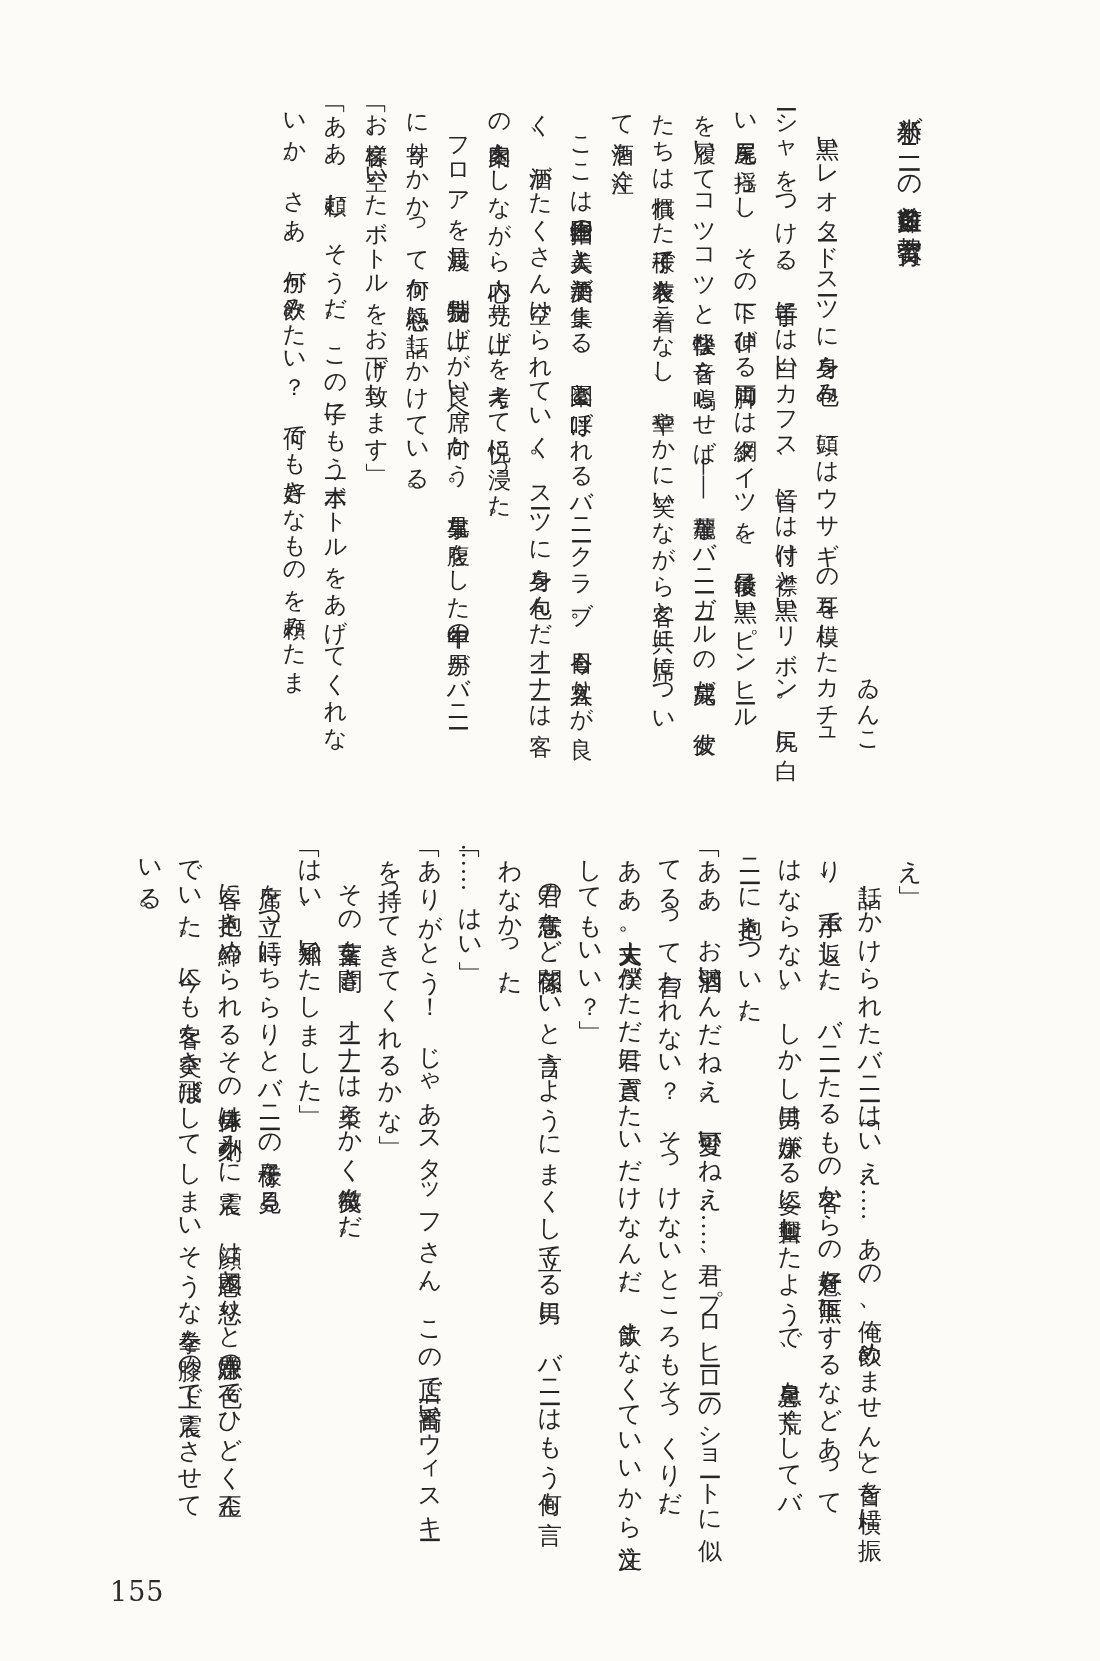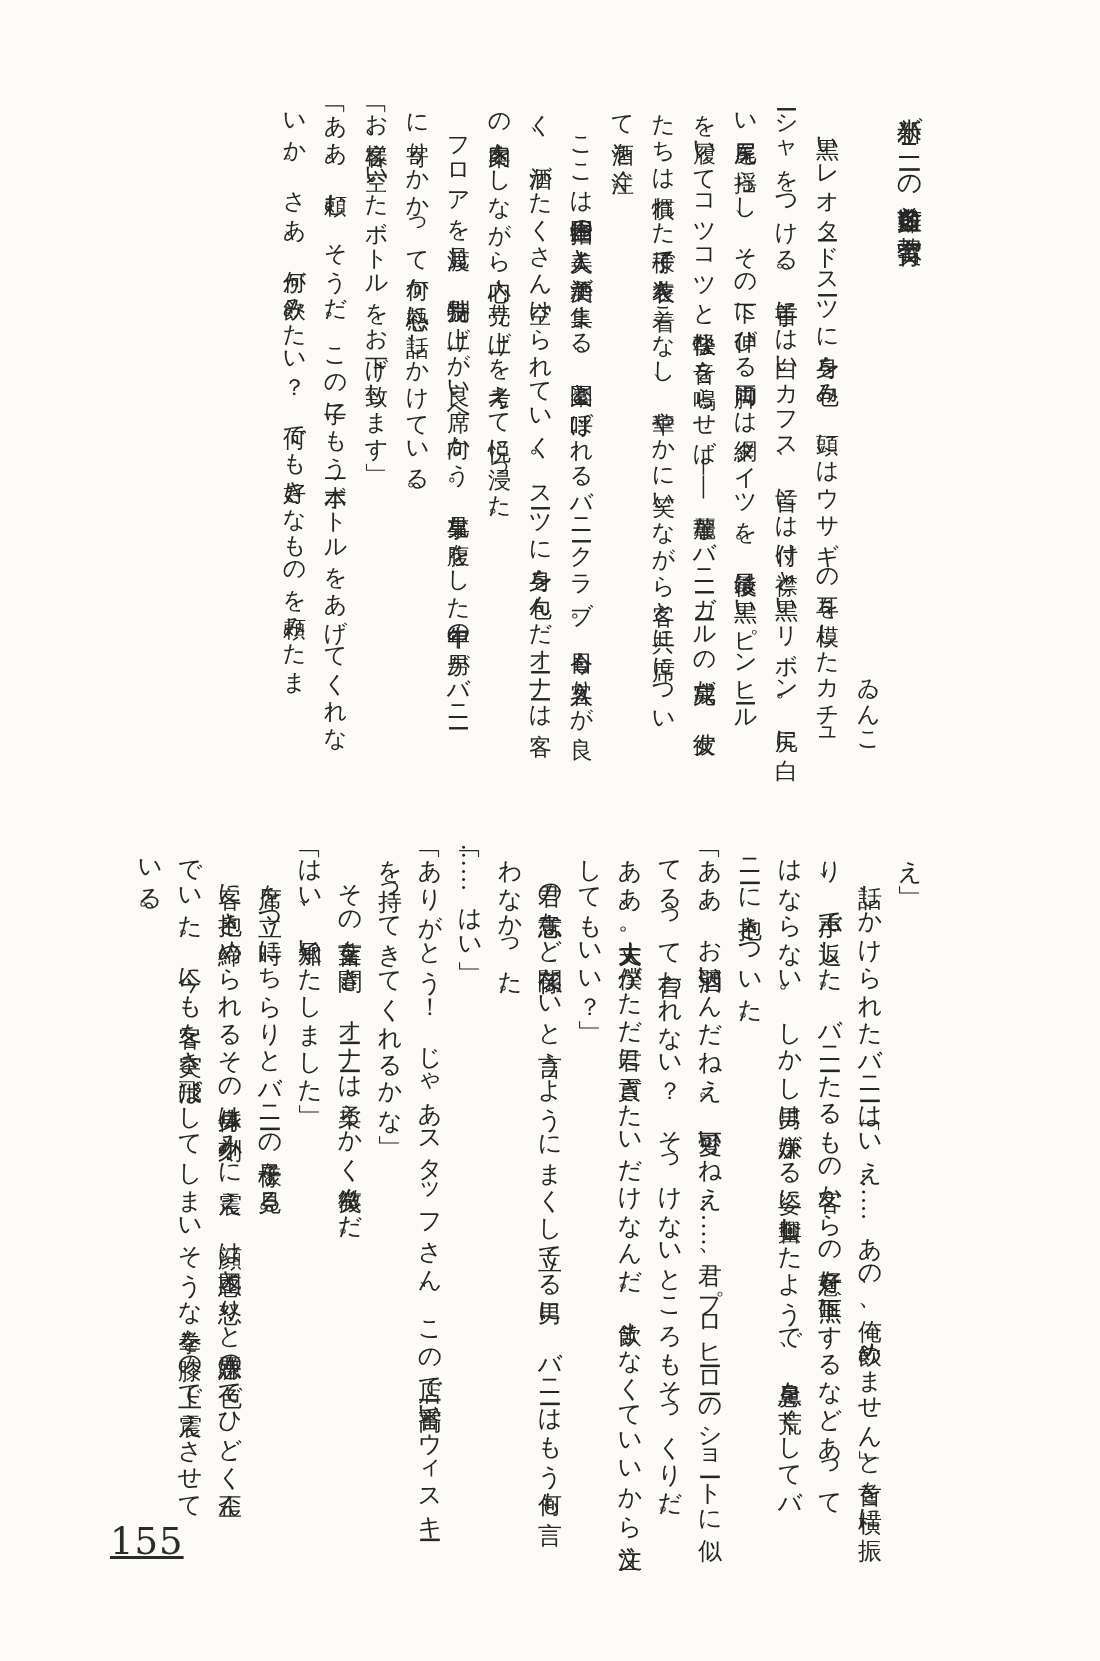--- a/index.html
+++ b/index.html
@@ -48,25 +48,24 @@
     font-size:25px;
     letter-spacing:0.6px;
   }
   .author{
     text-align:end; 
     margin-block-end:41px; 
   }
   .page-number{
     position:absolute;
     left:110px;
-    top:1520px;
-    font-size:37px;
+    top:1576px;
+    font-size:27px;
     letter-spacing:1px;
     color:#2b2b2b;
-    text-decoration:underline;
   }
 </style>
 </head>
 <body>
 
 <div class="page">
 
   <section class="text-block block-upper">
     <p class="para title">新米バニーの前途多難な教育実習</p>
     <p class="para author">ゐんこ</p>

